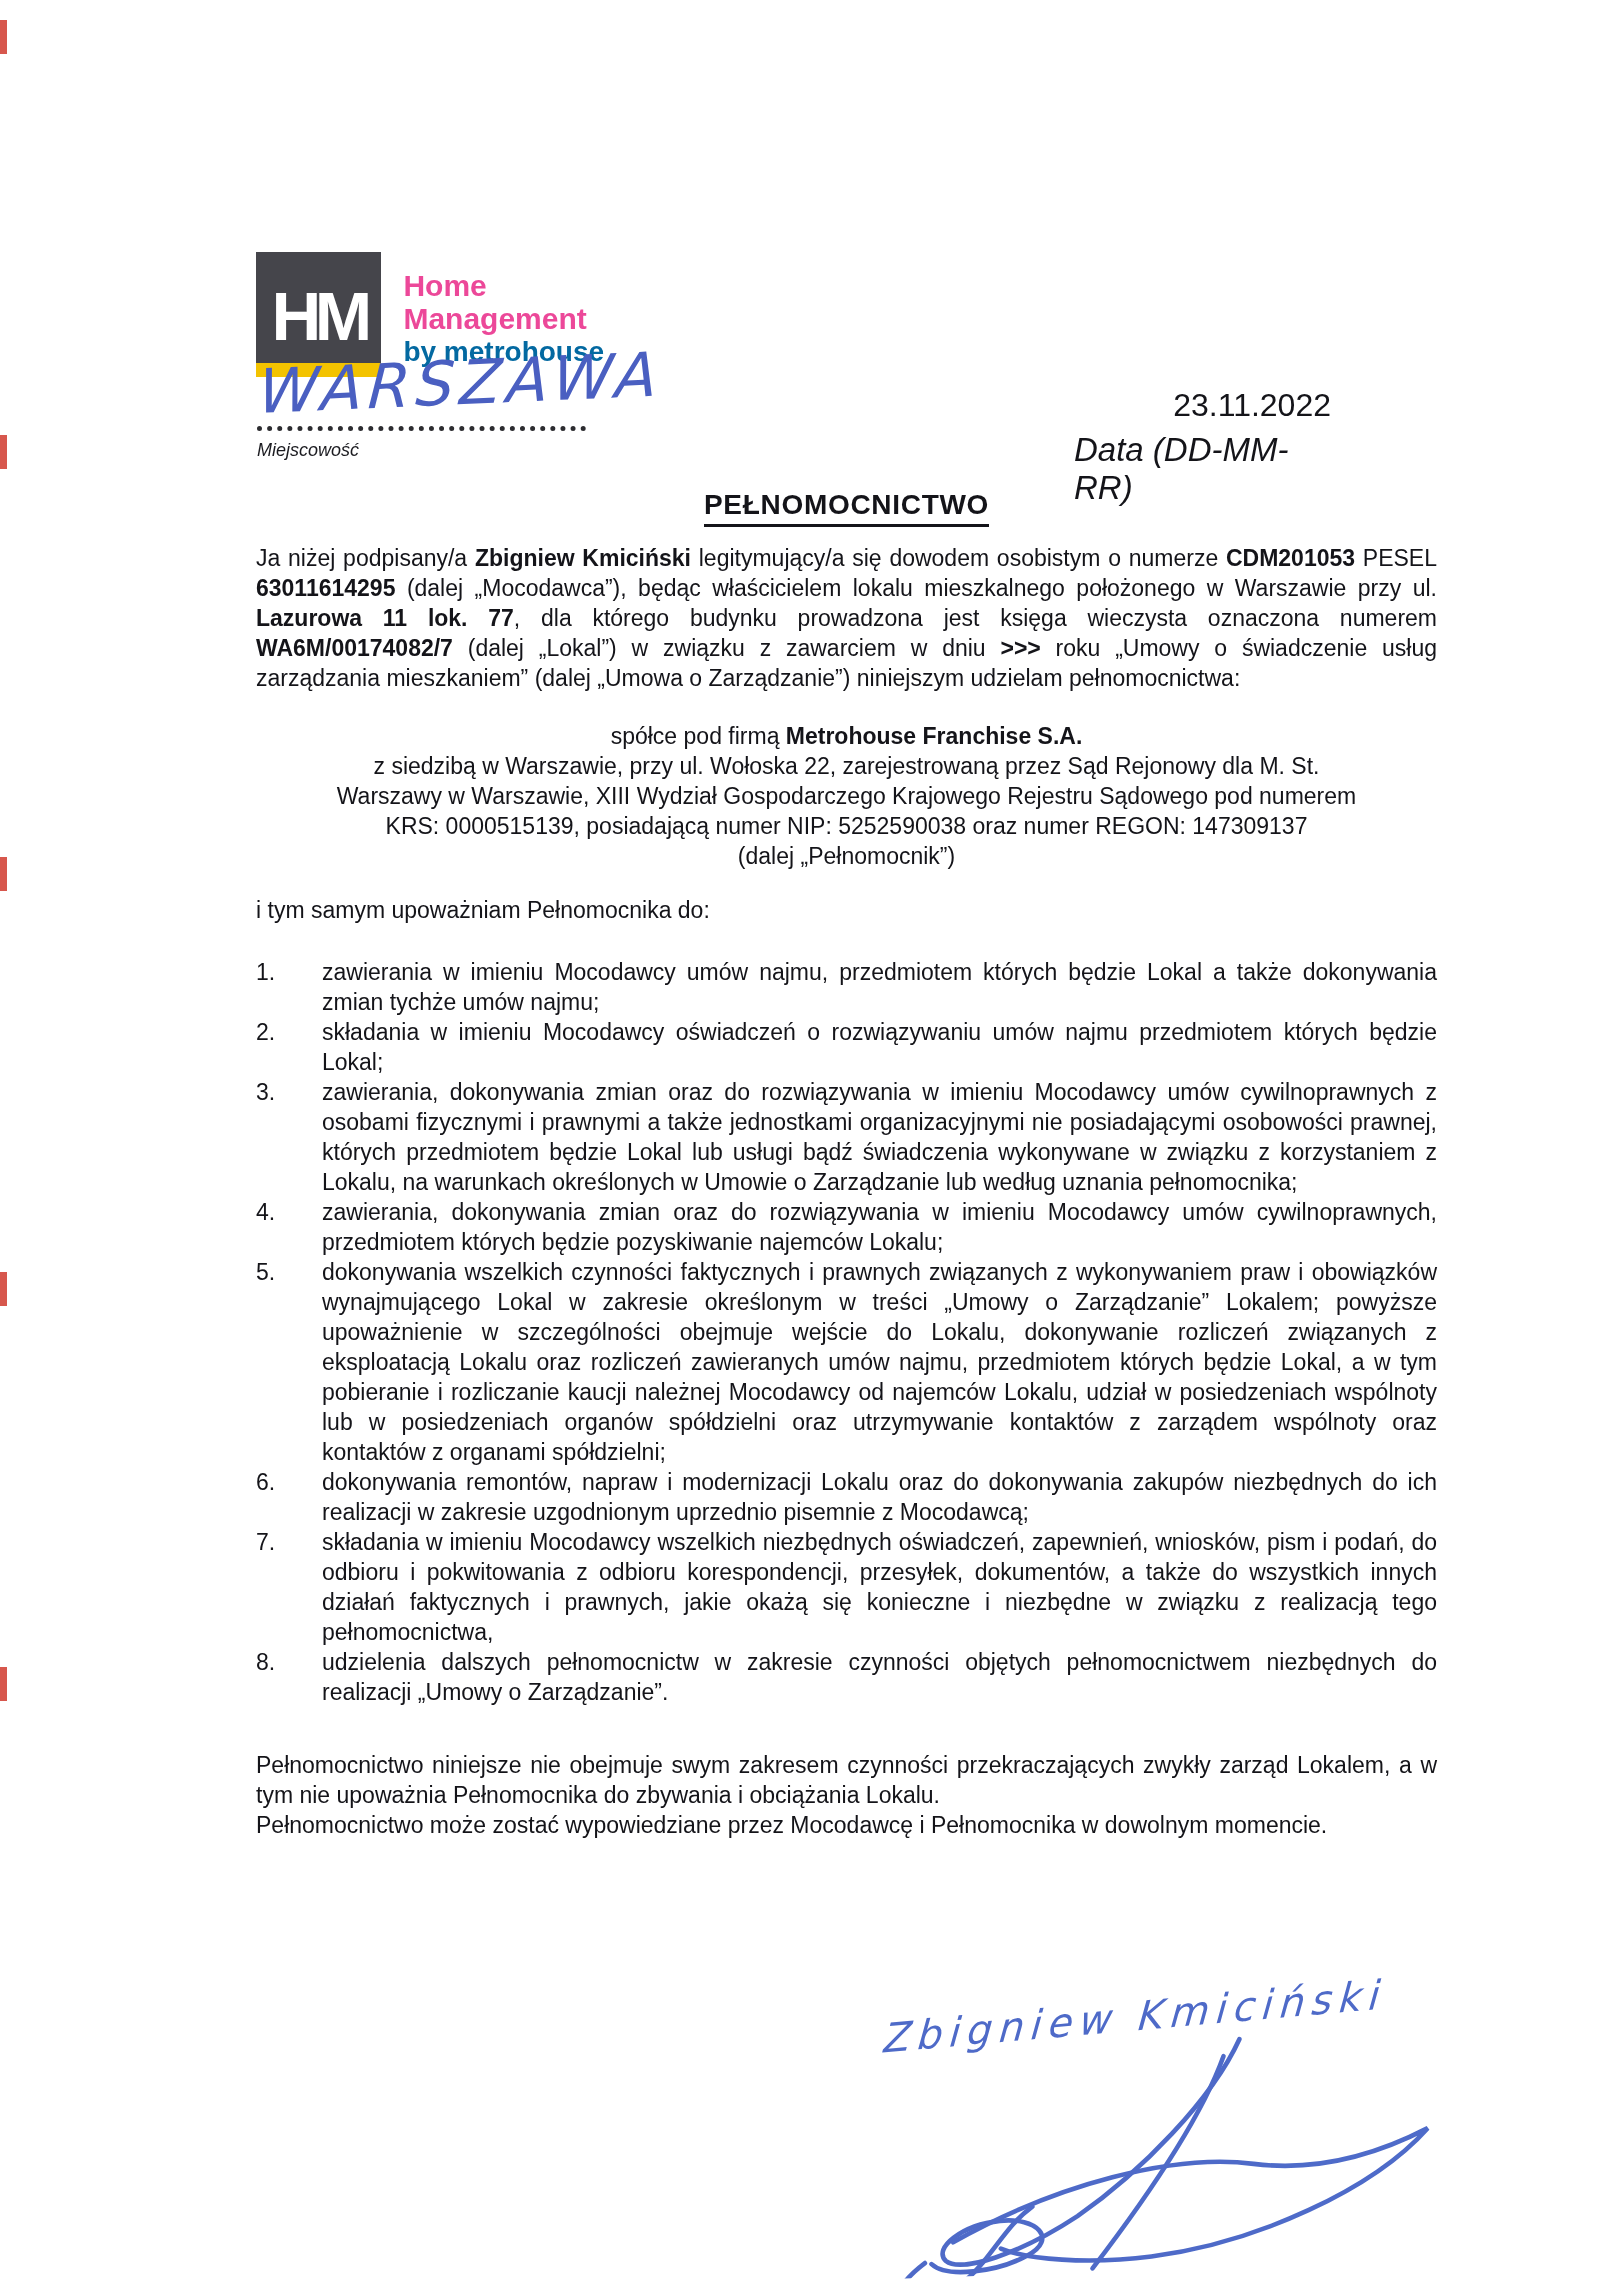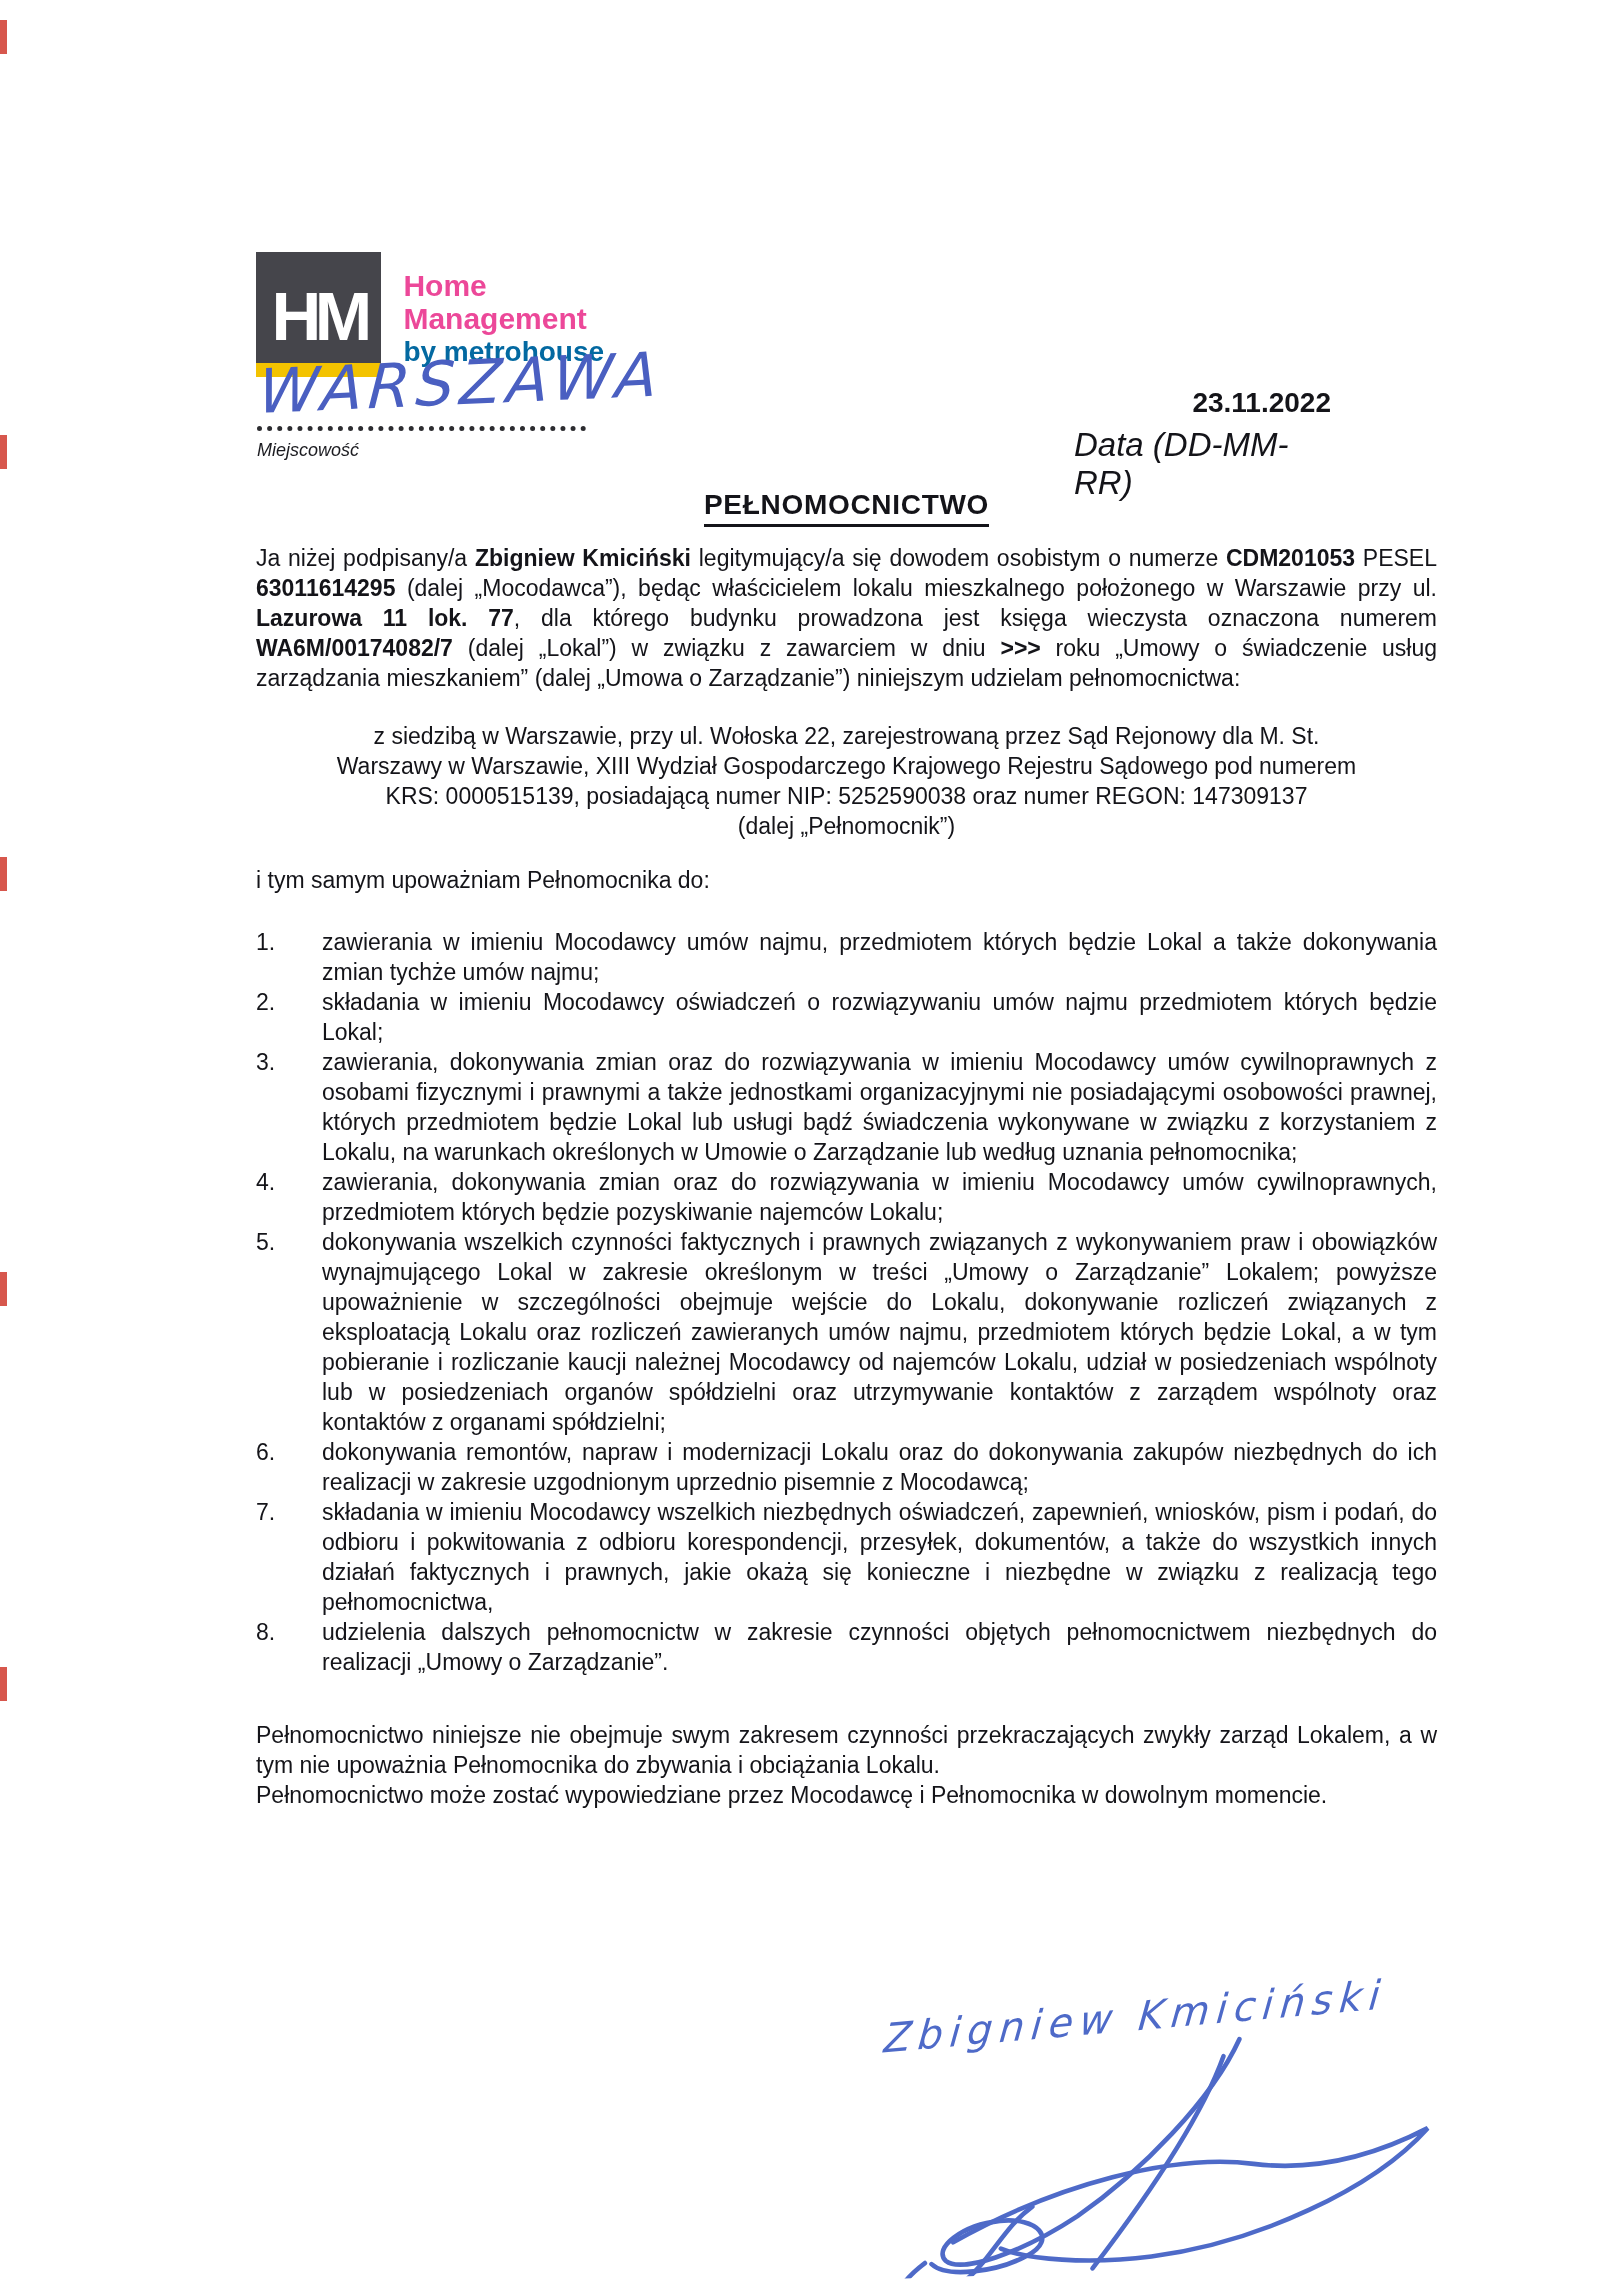--- a/index.html
+++ b/index.html
@@ -27,21 +27,21 @@
   
   .place-block{position:absolute;top:361px;left:257px;width:369px;}
   .handwritten-place{
     display:inline-block;color:#4a5fc1;font-family:"DejaVu Sans",sans-serif;
     font-size:61px;font-style:italic;font-weight:400;letter-spacing:5.3px;
     transform:rotate(-2.5deg) skewX(-6deg);transform-origin:left bottom;line-height:1;
   }
   .dotted-line{width:329px;border-bottom:5.3px dotted #2c2c30;margin-top:4px;}
   .field-label{font-style:italic;font-size:18px;margin-top:9.2px;color:#1b1b20;}
   .date-block{position:absolute;top:387px;left:1074px;width:257px;}
-  .date-value{font-weight:700;font-size:28px;text-align:right;}
+  .date-value{font-weight:400;font-size:32px;text-align:right;}
   .date-label{font-style:italic;font-size:33px;margin-top:6.6px;text-align:left;}
 
   
   .title-wrap{position:absolute;top:489px;left:256px;width:1181px;text-align:center;}
   .doc-title{display:inline-block;font-weight:700;font-size:28px;letter-spacing:0.7px;border-bottom:3.3px solid #141419;padding-bottom:2.6px;}
 
   
   .body-col{position:absolute;top:543px;left:256px;width:1181px;font-size:23px;line-height:30px;}
   .intro{ text-align:justify; }
   .company-block{margin-top:28px;text-align:center;}
@@ -97,20 +97,21 @@
 
   <div class="title-wrap">
     <span class="doc-title">PEŁNOMOCNICTWO</span>
   </div>
 
   <div class="body-col">
 
     <div class="intro"><span>Ja niżej podpisany/a </span><span style="font-weight: 700;">Zbigniew Kmiciński</span><span> legitymujący/a się dowodem osobistym o numerze </span><span style="font-weight: 700;">CDM201053</span><span> PESEL </span><span style="font-weight: 700;">63011614295</span><span> (dalej „Mocodawca”), będąc właścicielem lokalu mieszkalnego położonego w Warszawie przy ul. </span><span style="font-weight: 700;">Lazurowa 11 lok. 77</span><span>, dla którego budynku prowadzona jest księga wieczysta oznaczona numerem </span><span style="font-weight: 700;">WA6M/00174082/7</span><span> (dalej „Lokal”) w związku z zawarciem w dniu </span><span style="font-weight: 700;">&gt;&gt;&gt;</span><span> roku „Umowy o świadczenie usług zarządzania mieszkaniem” (dalej „Umowa o Zarządzanie”) niniejszym udzielam pełnomocnictwa:</span></div>
 
     <div class="company-block">
+      <div><span>spółce pod firmą </span><span style="font-weight: 700;">Metrohouse Franchise S.A.</span></div>
       <div>z siedzibą w Warszawie, przy ul. Wołoska 22, zarejestrowaną przez Sąd Rejonowy dla M. St.</div>
       <div>Warszawy w Warszawie, XIII Wydział Gospodarczego Krajowego Rejestru Sądowego pod numerem</div>
       <div>KRS: 0000515139, posiadającą numer NIP: 5252590038 oraz numer REGON: 147309137</div>
       <div>(dalej „Pełnomocnik”)</div>
     </div>
 
     <div class="lead-in">i tym samym upoważniam Pełnomocnika do:</div>
 
     <div class="auth-list">
       <div class="li-row">

